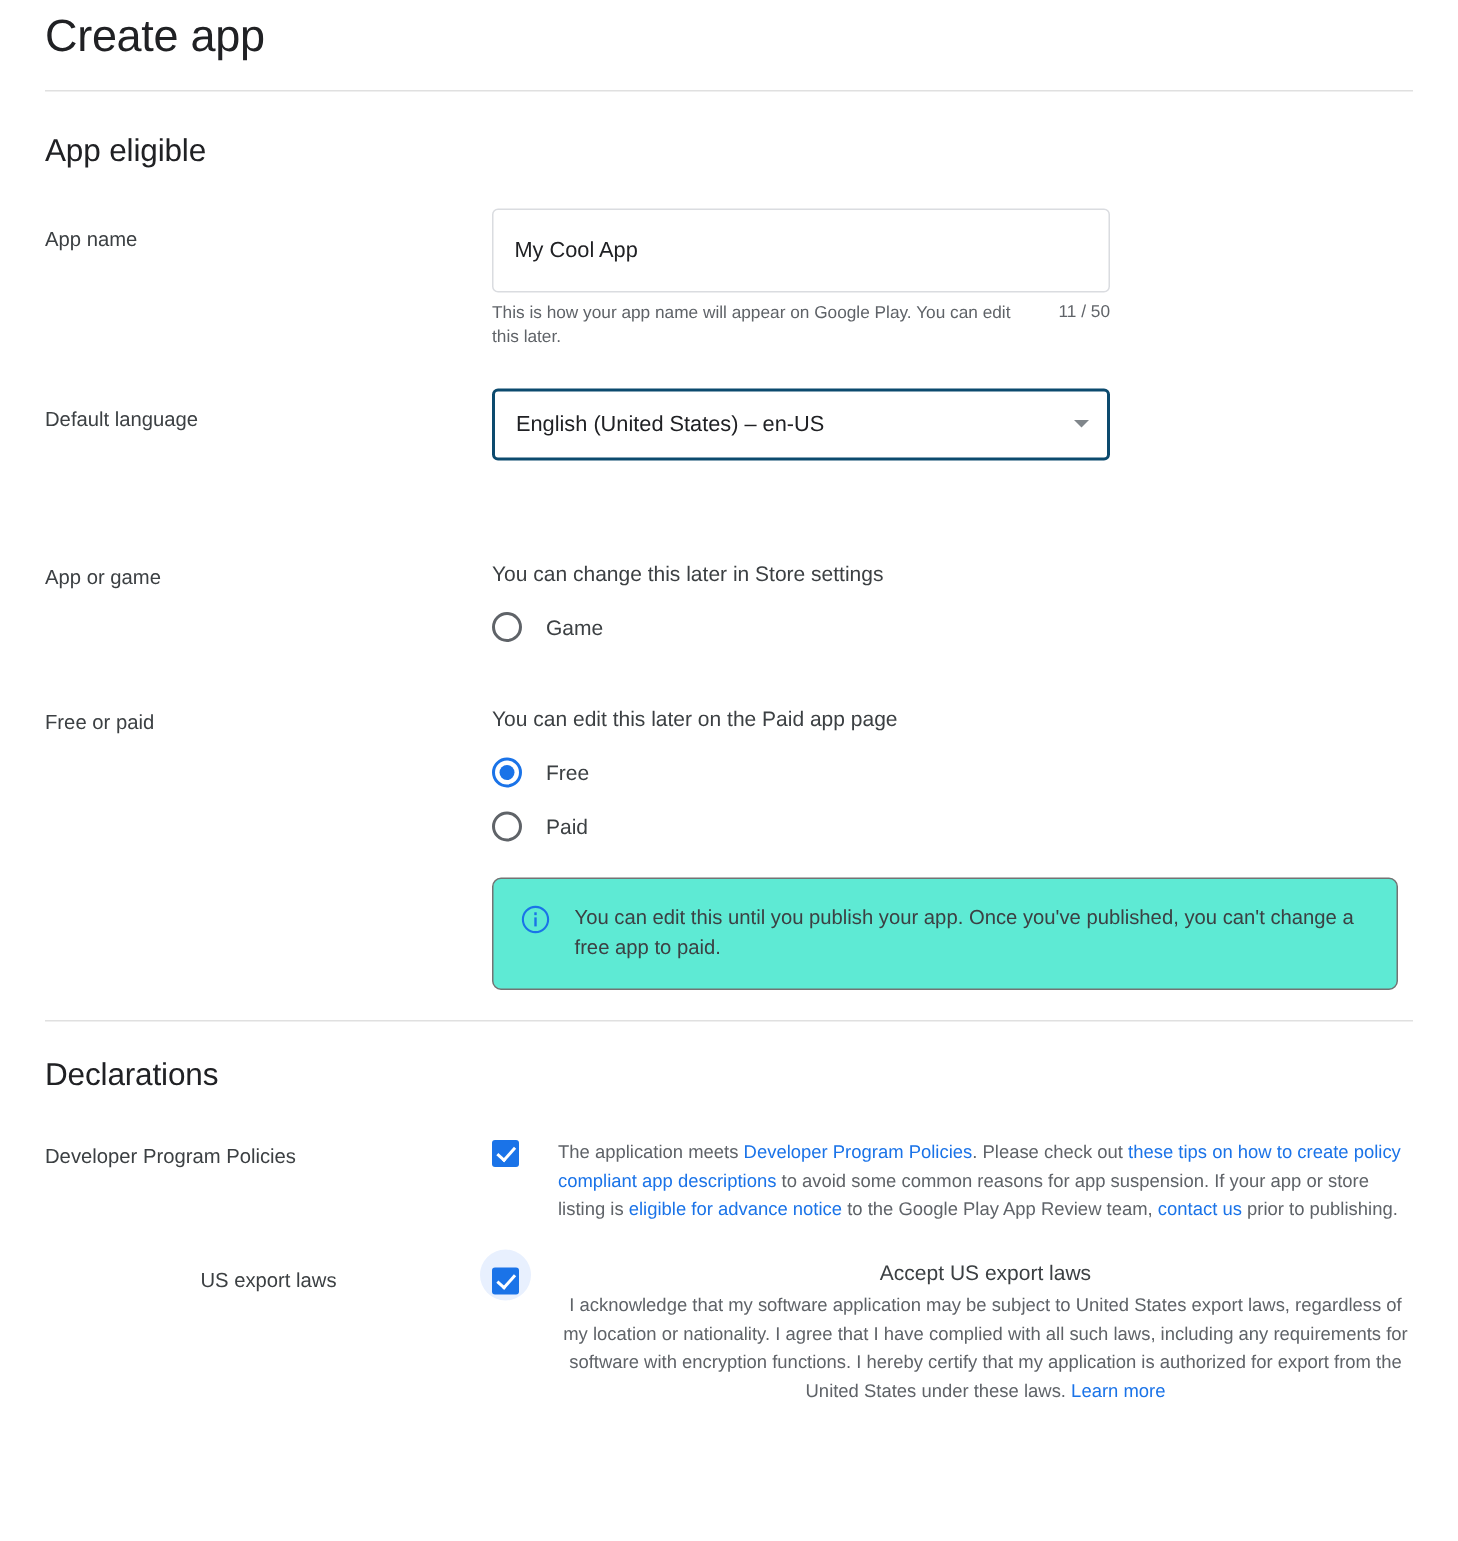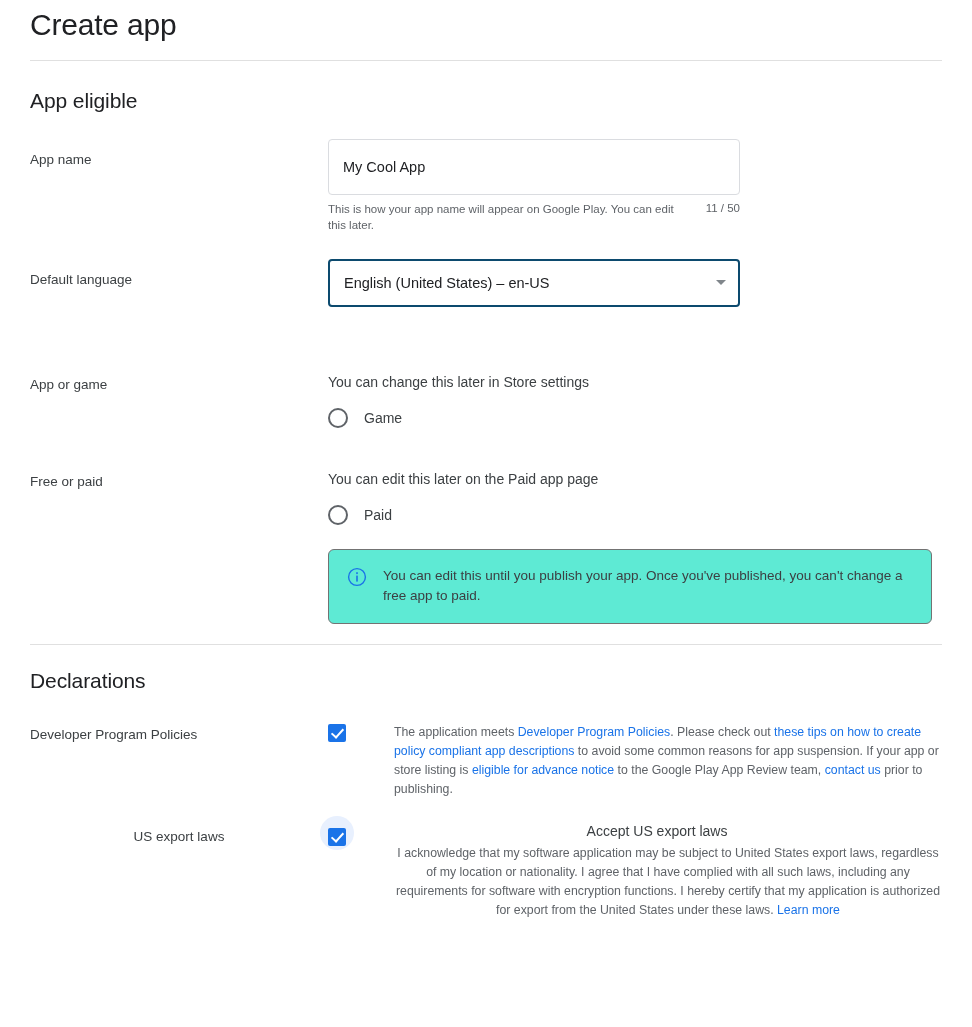--- a/index.html
+++ b/index.html
@@ -240,21 +240,20 @@
   .check-title {
     font-size: 14px;
     color: #3c4043;
     margin-bottom: 6px;
   }
   .check-desc {
     font-size: 12.3px;
     color: #5f6368;
     line-height: 1.55;
     max-width: 572px;
-    margin-left: 22px;
   }
   .check-desc.wide { max-width: 576px; }
   a.link {
     color: #1a73e8;
     text-decoration: none;
     cursor: pointer;
   }
 </style>
 </head>
 <body>
@@ -298,20 +297,24 @@
           <span class="radio"></span>
           <span class="radio-label">Game</span>
         </div>
       </div>
     </div>
 
     <div class="row" style="margin-bottom:8px;">
       <div class="row-label tight">Free or paid</div>
       <div class="row-field">
         <div class="field-note">You can edit this later on the Paid app page</div>
+        <div class="radio-item">
+          <span class="radio checked"></span>
+          <span class="radio-label">Free</span>
+        </div>
         <div class="radio-item" style="margin-bottom:24px;">
           <span class="radio"></span>
           <span class="radio-label">Paid</span>
         </div>
 
         <div class="info-box">
           <span class="info-icon">
             <svg width="20" height="20" viewBox="0 0 20 20">
               <circle cx="10" cy="10" r="8.4" fill="none" stroke="#1a73e8" stroke-width="1.4"></circle>
               <rect x="9.2" y="8.6" width="1.6" height="6" fill="#1a73e8"></rect>

